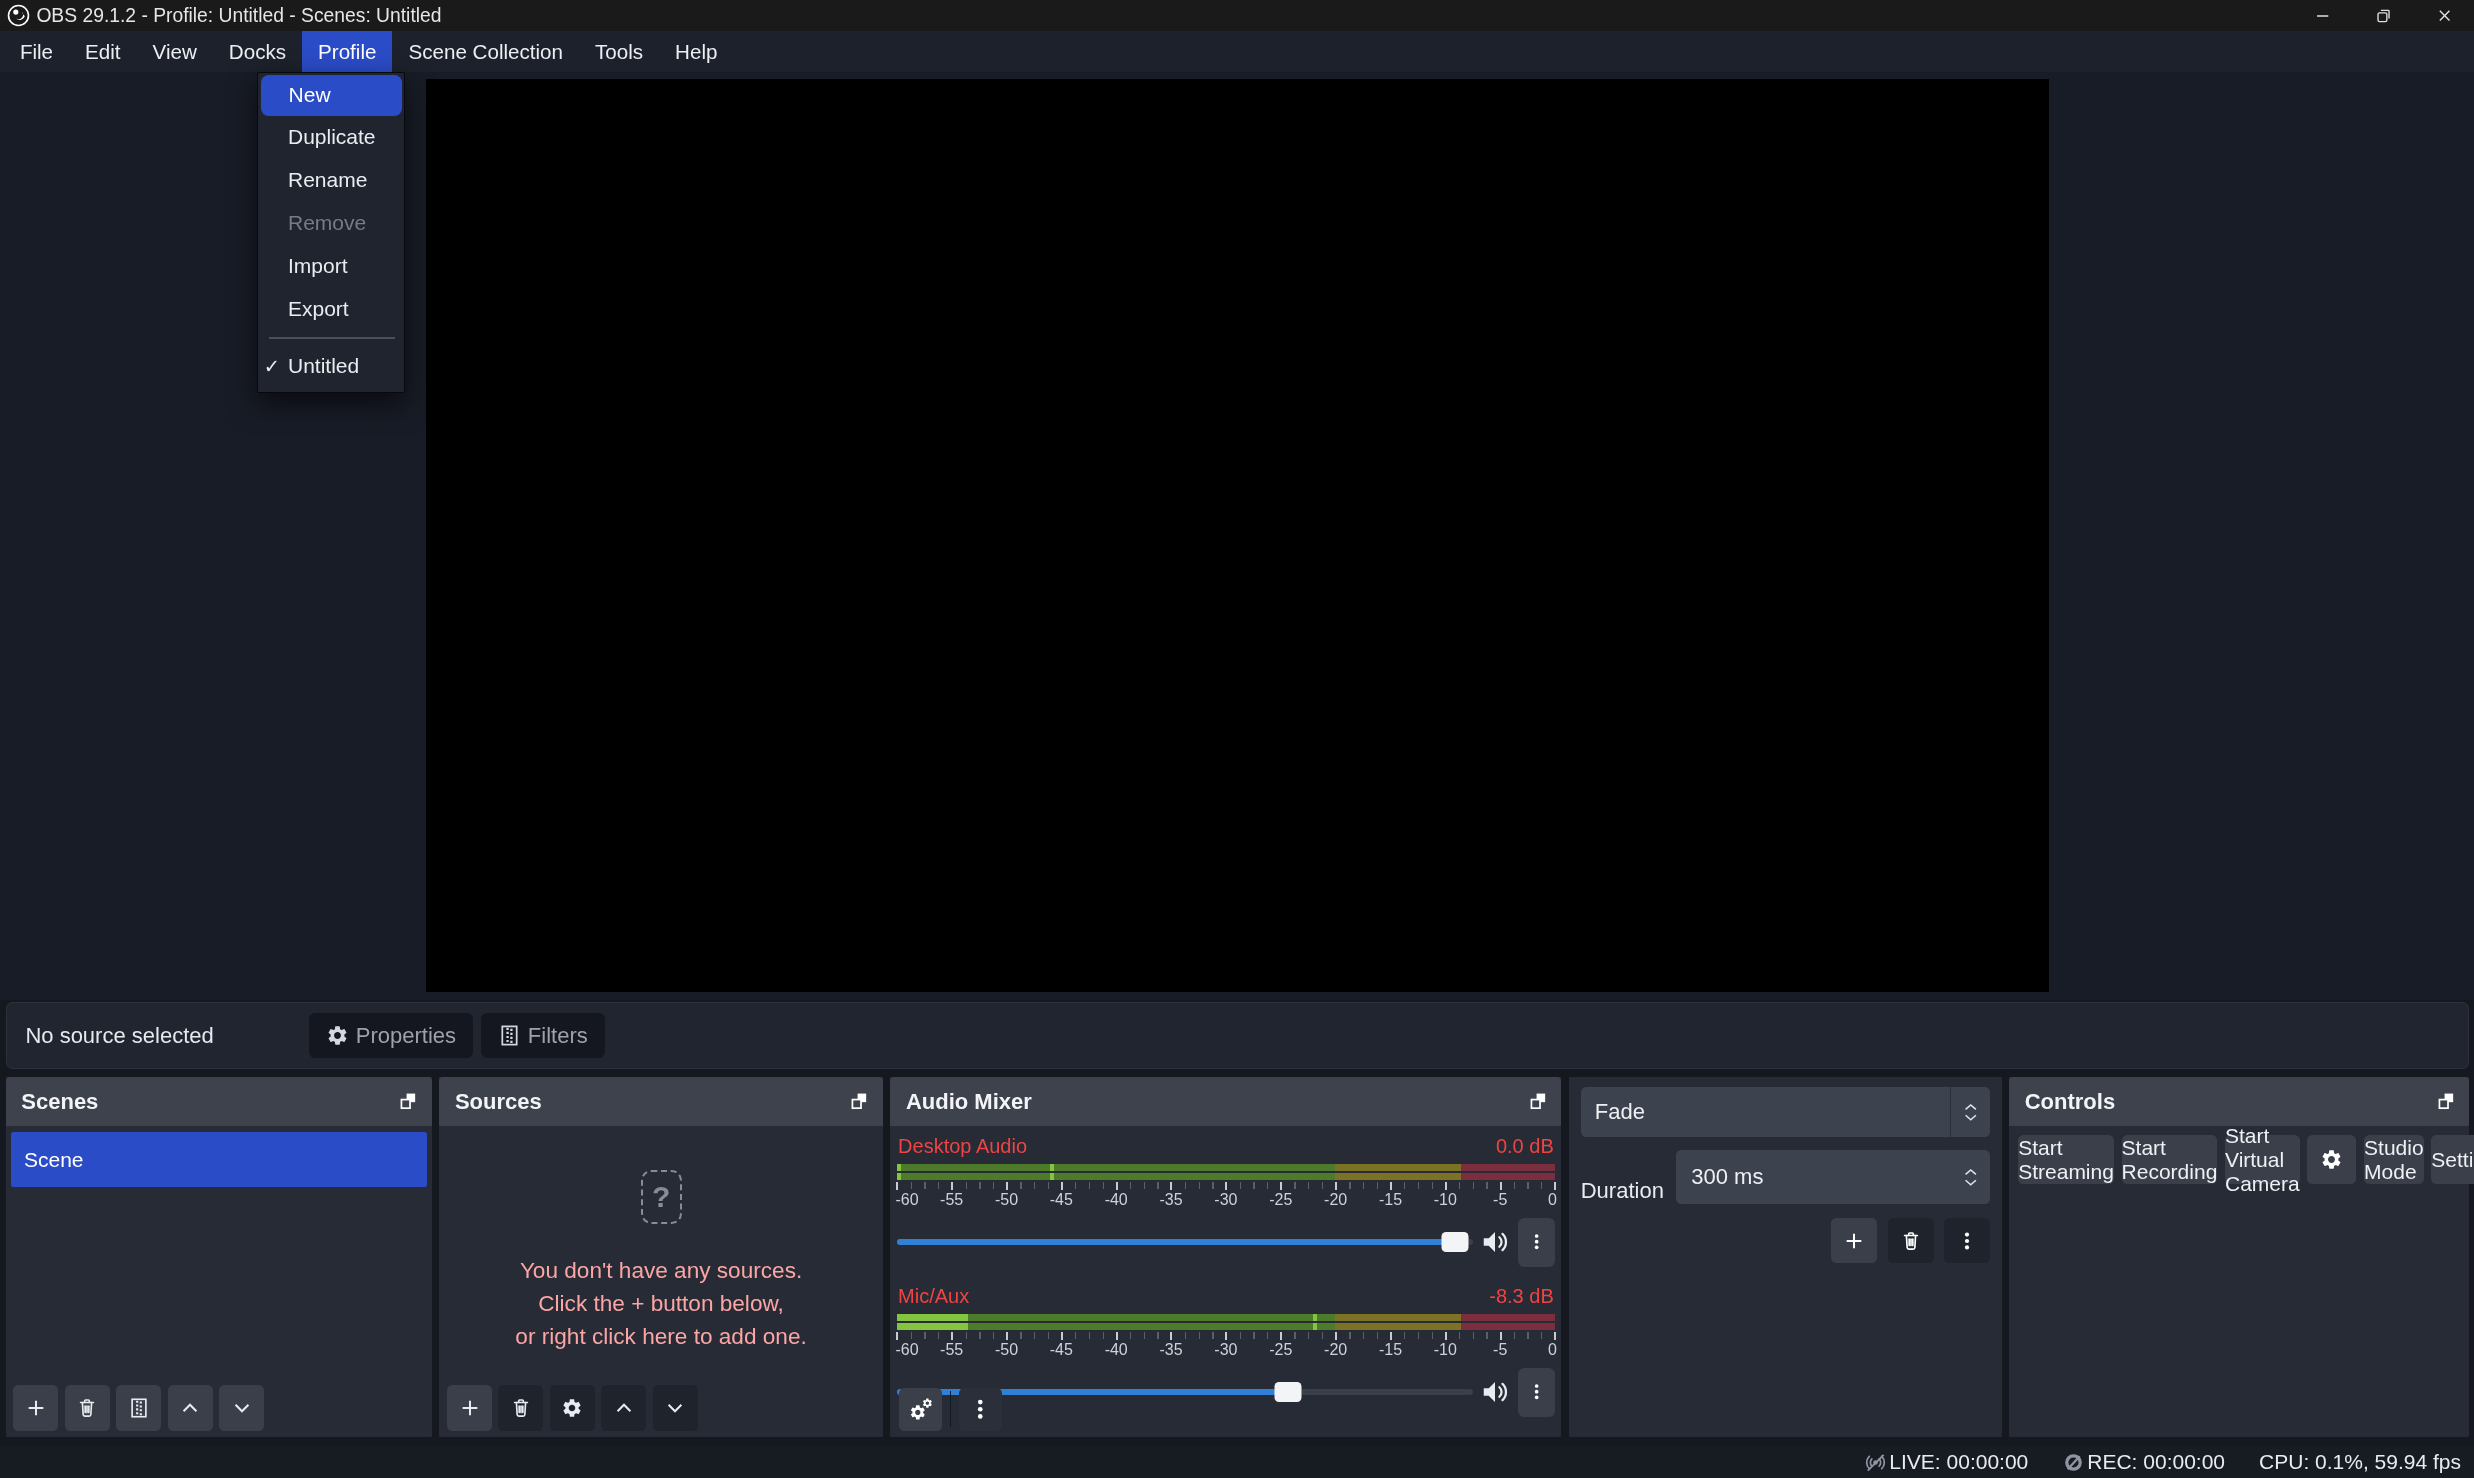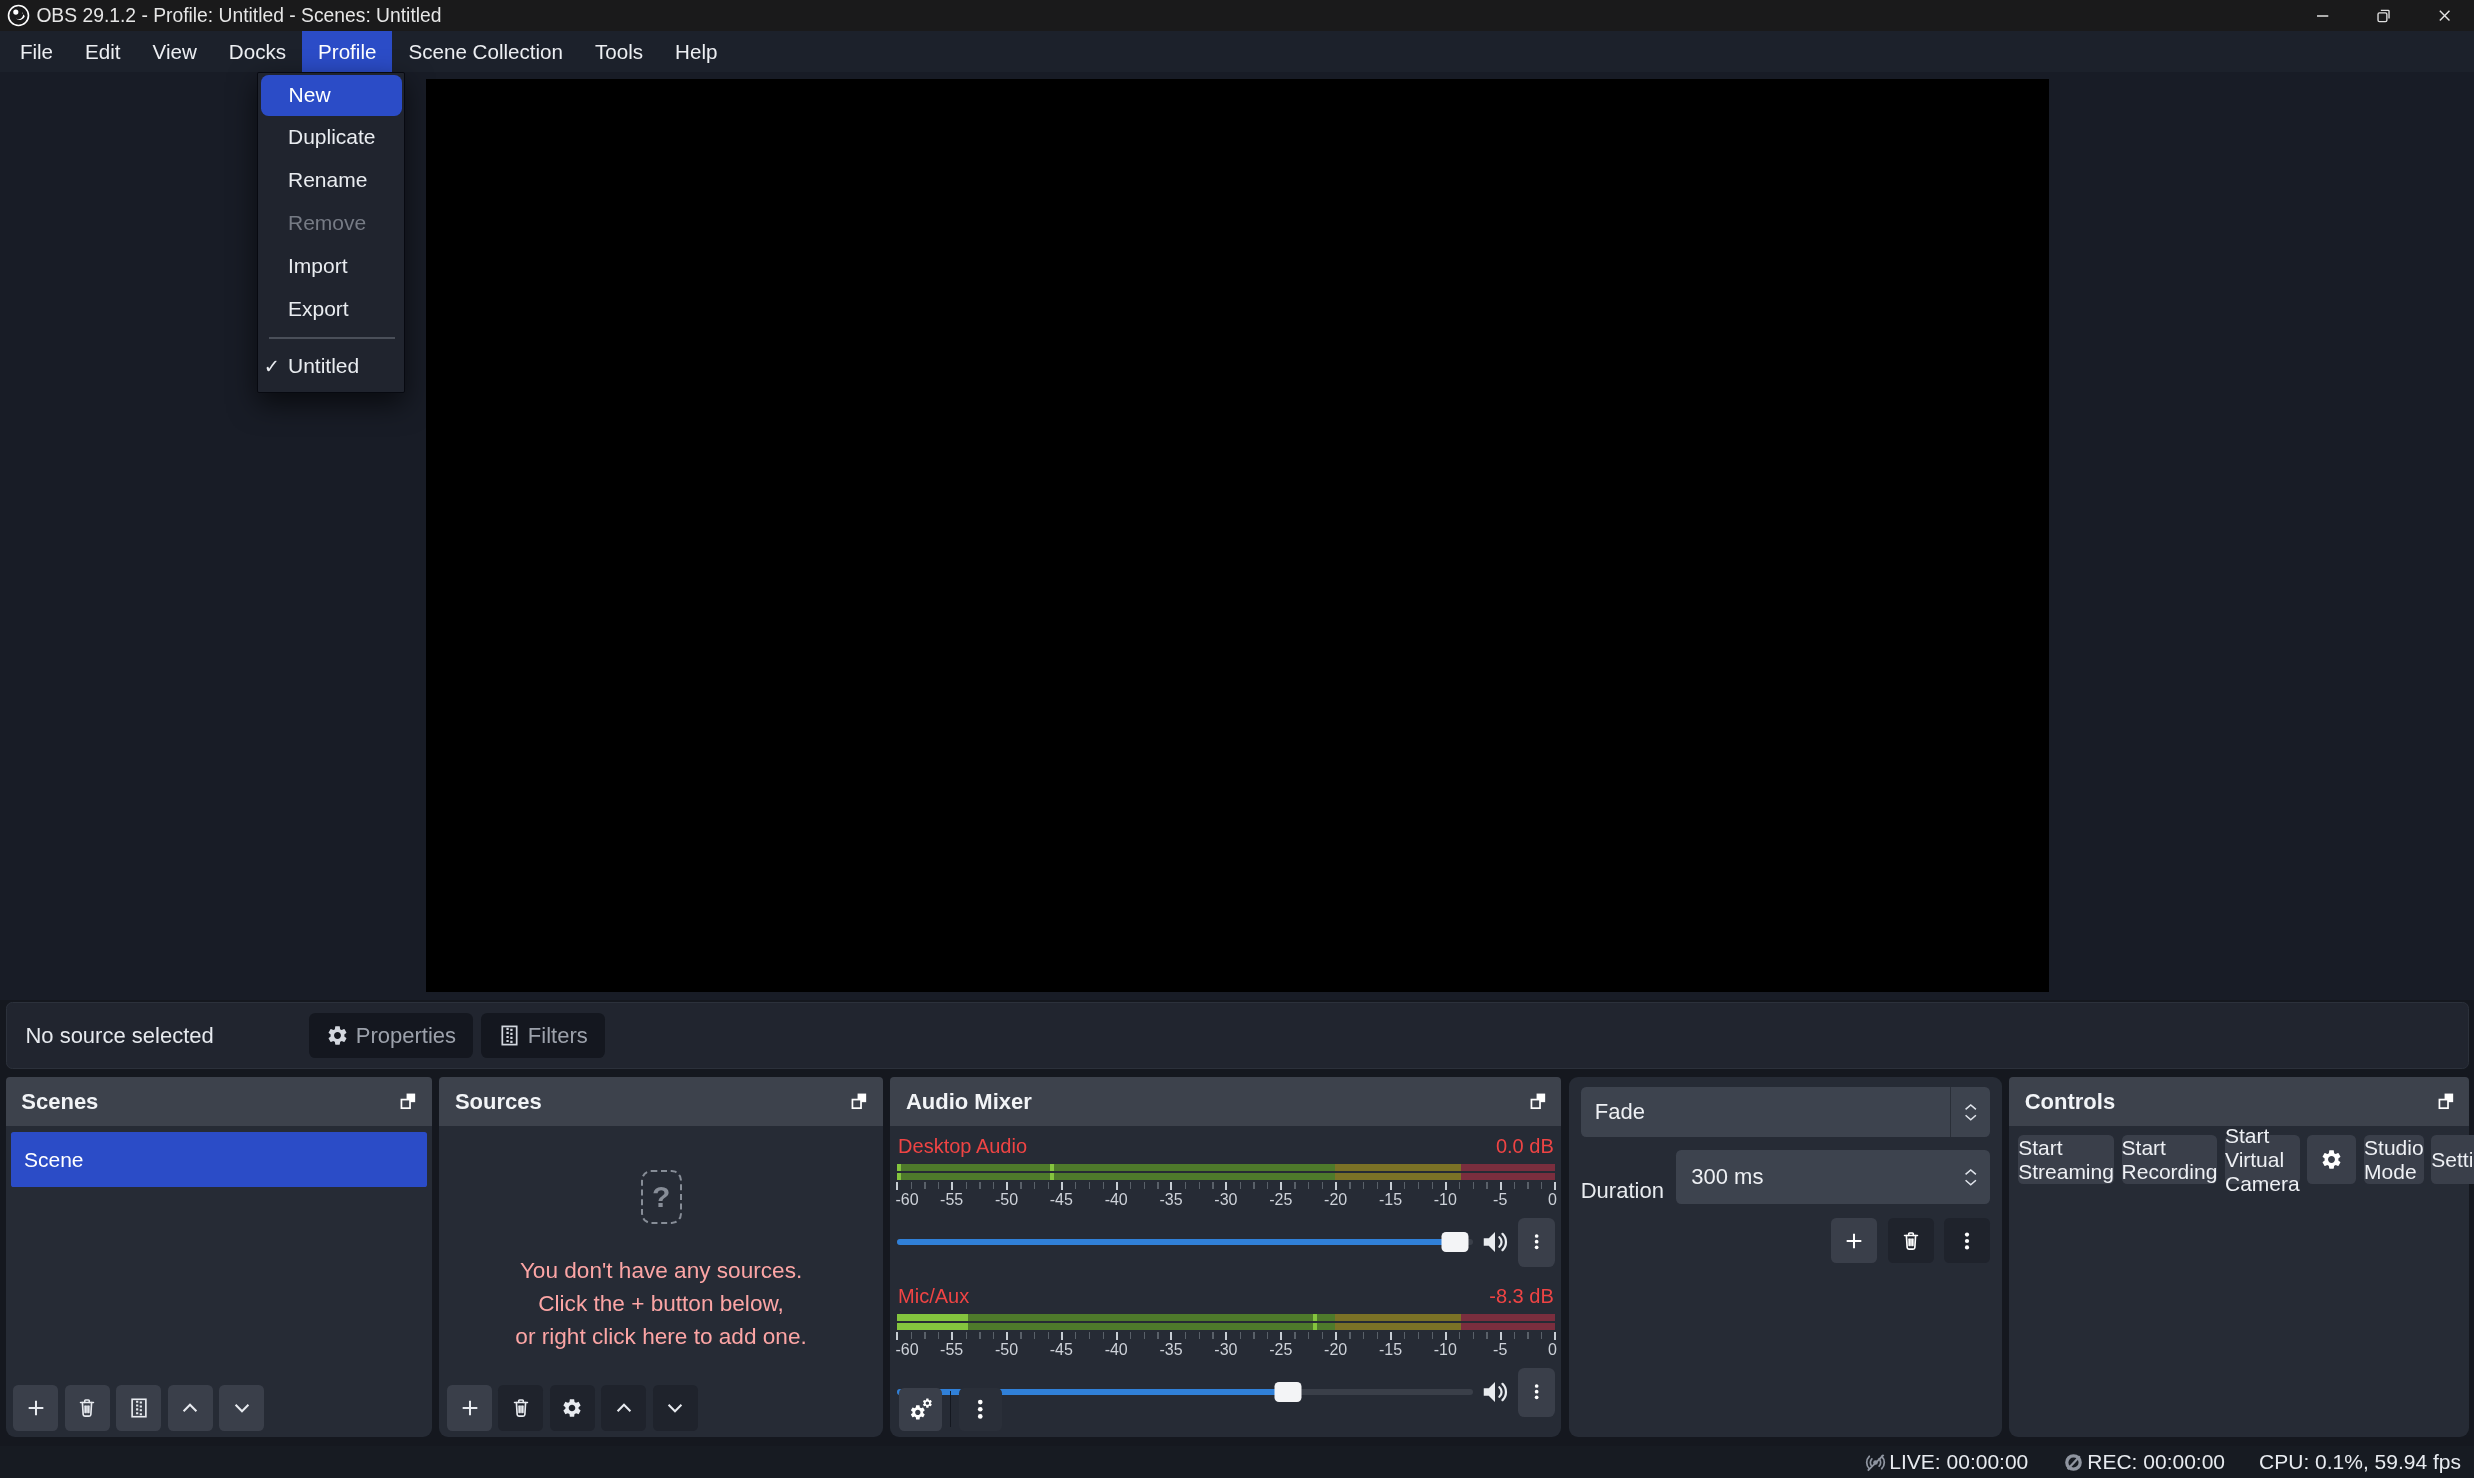--- a/index.html
+++ b/index.html
@@ -43,21 +43,21 @@
   
   .srcbar{margin:2.6px 6.4px 7.7px;height:67px;background:#21252f;border:1.3px solid var(--border);
     border-radius:6.4px;display:flex;align-items:center;flex:0 0 auto;}
   .srcbar .label{margin-left:18px;font-size:22px;color:#e6e9ee;width:284px;}
   .tbtn{height:45px;border-radius:6.4px;background:#14171f;display:flex;align-items:center;
     padding:0 17px;margin-right:8.4px;color:var(--dim);font-size:22px;gap:6.4px;}
   .tbtn svg{width:23px;height:23px;color:var(--icon);}
 
   
   .docks{height:369px;display:flex;gap:7.7px;padding:0 5.8px 9px;flex:0 0 auto;}
-  .panel{background:var(--panel);border-radius:9px;display:flex;flex-direction:column;min-width:0;}
+  .panel{background:var(--panel);border-radius:1px;display:flex;flex-direction:column;min-width:0;}
   .p-scenes{flex:662 0 0;} .p-sources{flex:689 0 0;} .p-mixer{flex:1043 0 0;}
   .p-trans{flex:672 0 0;} .p-controls{flex:715 0 0;}
   .phead{height:49px;background:var(--header);border-radius:3.9px 3.9px 0 0;display:flex;align-items:center;
     padding:0 13px 0 15.5px;flex:0 0 auto;}
   .phead .ptitle{font-weight:bold;font-size:22px;color:#f2f4f7;flex:1;}
   .phead svg{width:20.6px;height:20.6px;color:#fff;}
   .pbody{flex:1;position:relative;min-height:0;}
 
   
   .scene-item{margin:6.4px 5.2px 0;height:55px;background:var(--accent);border-radius:2.6px;

